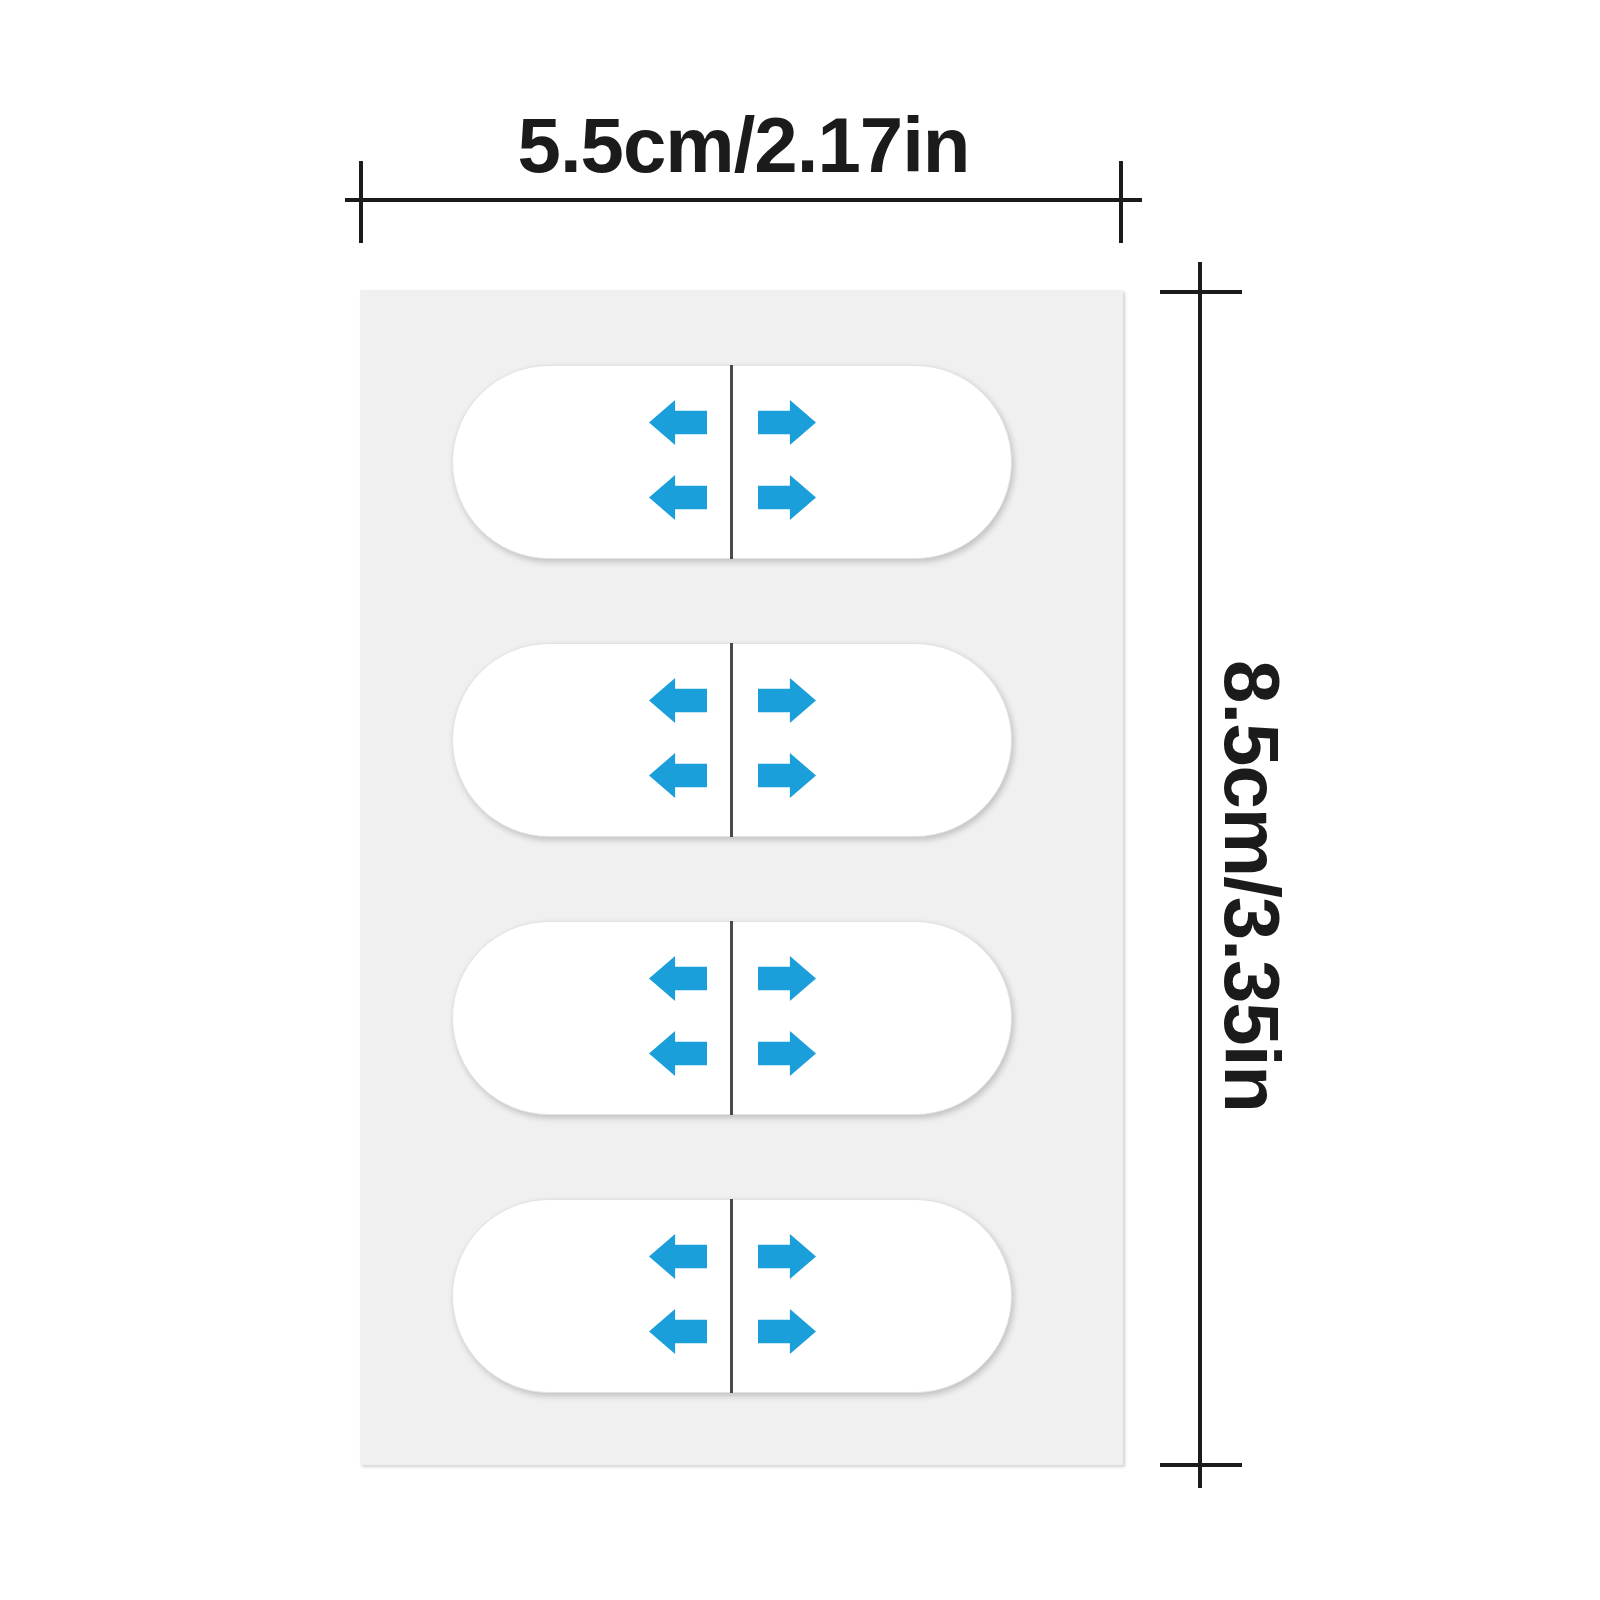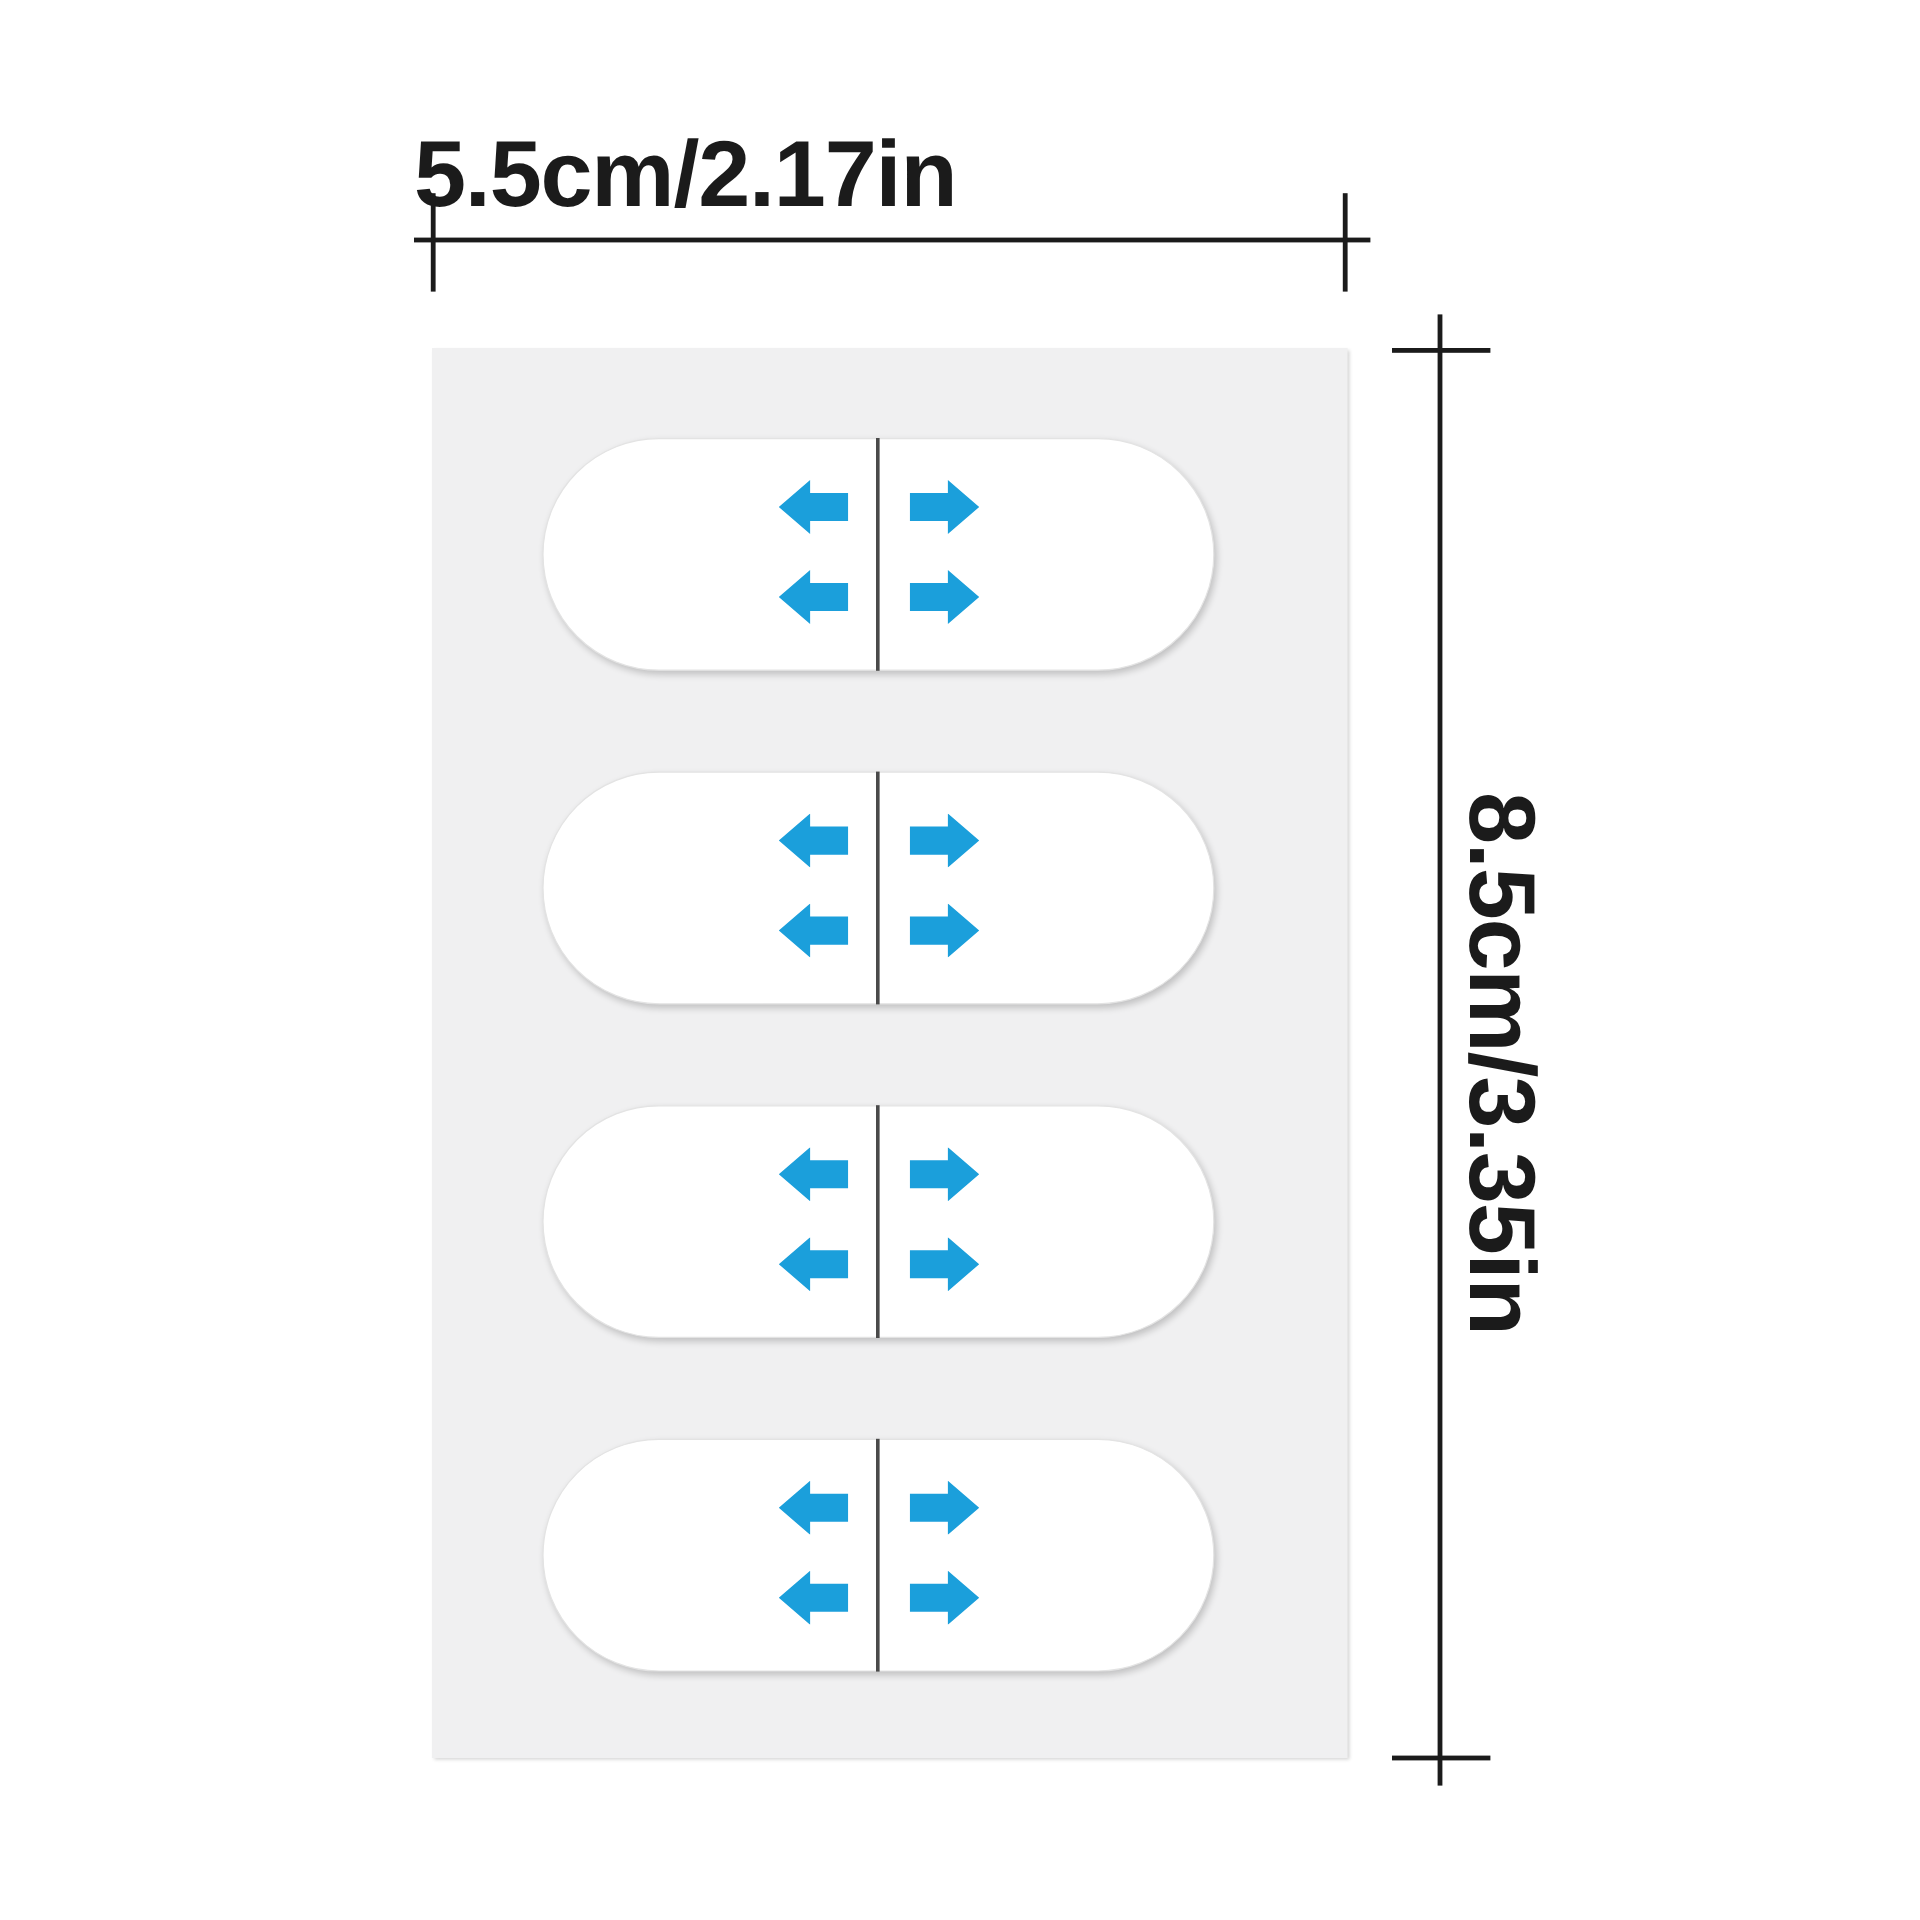--- a/index.html
+++ b/index.html
@@ -78,20 +78,21 @@
     color: var(--dim-color, #1b1b1b);
     font-size: 78px;
     font-weight: bold;
     letter-spacing: -1px;
     white-space: nowrap;
   }
   .dim-label.horizontal {
     left: 345px;
     top: 100px;
     width: 797px;
+    text-align: center;
   }
   .dim-label.vertical {
     left: 1292px;
     top: 660px;
     line-height: 80px;
     transform: rotate(90deg);
     transform-origin: top left;
   }
 </style>
 </head>

